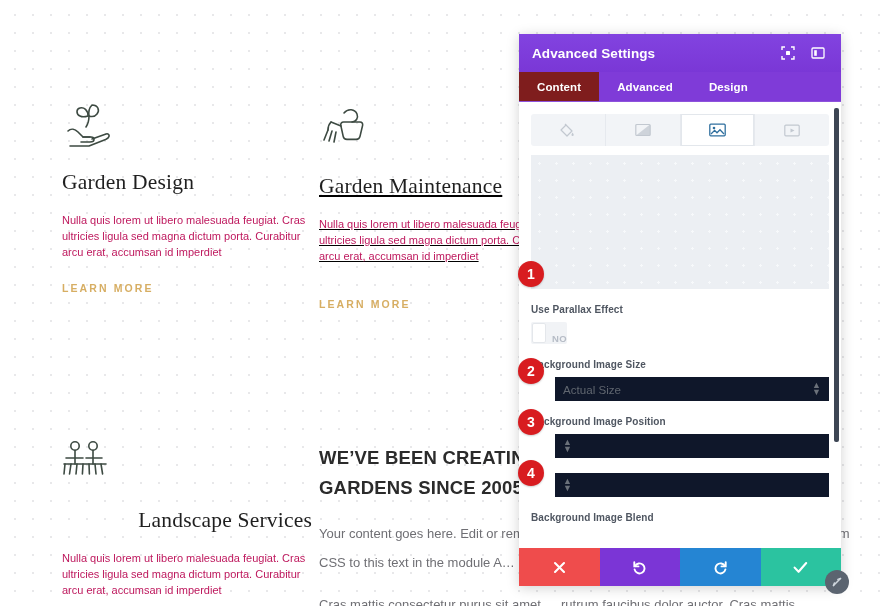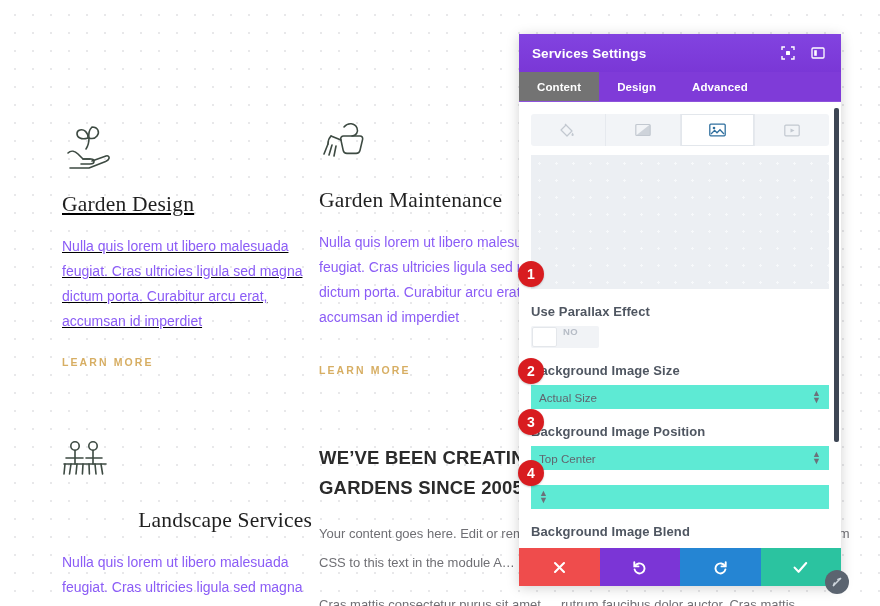--- a/index.html
+++ b/index.html
@@ -31,23 +31,23 @@
     font-family: "Liberation Serif", serif;
     font-size: 21.5px;
     font-weight: 400;
     color: #1f1f1f;
     letter-spacing: .2px;
     white-space: nowrap;
   }
 
   .svc-body {
     font-family: "Liberation Sans", sans-serif;
-    font-size: 14px;
-    line-height: 25px;
-    color: #8b5cf6;
+    font-size: 11px;
+    line-height: 16px;
+    color: #be185d;
     width: 250px;
   }
 
   .learn-more {
     font-size: 10.5px;
     font-weight: 700;
     letter-spacing: 2.1px;
     color: #d7ae63;
     text-decoration: none;
     display: inline-block;
@@ -111,21 +111,21 @@
     border-bottom: 1px solid rgba(255,255,255,.12);
   }
   .tab {
     font-size: 11.5px; font-weight: 700;
     color: #fff;
     display: flex; align-items: center;
     padding: 0 18px;
     cursor: pointer;
     letter-spacing: .1px;
   }
-  .tab.active { background: #737373; }
+  .tab.active { background: #7f1d1d; }
 
   .modal-body {
     flex: 1 1 auto;
     background: #fff;
     position: relative;
     padding: 0;
     overflow: hidden;
   }
 
   
@@ -151,56 +151,57 @@
   .img-preview {
     margin: 9px 12px 0 12px;
     height: 134px;
     background-color: #eceff3;
     background-image: radial-gradient(circle, #f7f9fb 1.3px, transparent 1.4px);
     background-size: 17px 17px;
   }
 
   .field { padding: 0 12px; }
   .field-label {
-    font-size: 13px;
+    font-size: 10px;
     font-weight: 700;
     color: #4f5661;
     margin-bottom: 7px;
     letter-spacing: .1px;
   }
   .field.sp { margin-top: 15px; }
 
   .toggle {
-    width: 68px; height: 22px;
+    width: 36px; height: 22px;
     background: #f1f3f6;
     border-radius: 2px;
-    display: flex; align-items: flex-start;
+    display: flex; align-items: flex-end;
     overflow: hidden;
   }
   .toggle-knob {
     width: 25px; height: 20px;
     margin: 1px;
     background: #fff;
     border: 1px solid #e4e7eb;
     border-radius: 2px;
   }
   .toggle-text {
     font-size: 9.5px; font-weight: 700;
     color: #b6bcc6;
     margin-left: 5px;
     letter-spacing: .4px;
   }
 
   .select {
     height: 24px;
-    background: #5eead4;
+    background: #0f172a;
     display: flex; align-items: center;
     padding: 0 8px;
     position: relative;
     cursor: pointer;
+    margin-left: 24px;
   }
   .select-value {
     font-size: 11.6px;
     color: #60666f;
     flex: 1 1 auto;
   }
   .select-arrows {
     font-size: 9px; color: #6b717a;
     line-height: 7px;
     text-align: center;
@@ -264,37 +265,37 @@
   #badge1 { left: 518px; top: 261px; }
   #badge2 { left: 518px; top: 358px; }
   #badge3 { left: 518px; top: 409px; }
   #badge4 { left: 518px; top: 460px; }
 </style>
 </head>
 <body>
 
 <div class="page">
 
-  <div class="col" style="left:62px; top:122px;text-decoration:underline;">
+  <div class="col" style="left:62px; top:100px;">
     <div class="svc-icon">
       <svg width="54" height="48" viewBox="0 0 54 48" fill="none" stroke="#3d4a42" stroke-width="1.6" stroke-linecap="round" stroke-linejoin="round">
         <path d="M30 5c6 0 8 5 5 9-3 4-8 2-8 2s-1-7 3-11z"></path>
         <path d="M26 16c0-6-4-9-8-8-4 1-4 6 0 8 3 1.6 8 0 8 0z"></path>
         <path d="M27 16c0 4-1 8-3 11"></path>
         <path d="M6 31c3-3 7-2 10 1l5 5h8c2 0 3 1 3 2.5S30 42 28 42h-9"></path>
         <path d="M21 37h7"></path>
         <path d="M30 39l14-5c2-.7 3.6.6 3 2.4-.5 1.5-2 2.4-3.4 3L27 46H8"></path>
       </svg>
     </div>
     <div class="svc-title" style="margin-top:22px;">Garden Design</div>
     <div class="svc-body" style="margin-top:17px;">Nulla quis lorem ut libero malesuada feugiat. Cras ultricies ligula sed magna dictum porta. Curabitur arcu erat, accumsan id imperdiet</div>
     <a class="learn-more" href="#" style="margin-top:22px;">LEARN MORE</a>
   </div>
 
-  <div class="col" style="left:319px; top:118px;">
+  <div class="col" style="left:319px; top:104px;text-decoration:underline;">
     <div class="svc-icon">
       <svg width="54" height="48" viewBox="0 0 54 48" fill="none" stroke="#3d4a42" stroke-width="1.6" stroke-linecap="round" stroke-linejoin="round">
         <path d="M25 9c4-5 11-4 13 1 1.6 4-1 8-5 8"></path>
         <path d="M33 18h8c2 0 3 1.6 2.6 3.4l-2.6 11c-.4 1.8-2 3-3.8 3H28c-2 0-3.5-1.3-3.8-3l-2.4-11C21.4 19.6 22.6 18 24.6 18H33z"></path>
         <path d="M22 22l-10-4"></path>
         <path d="M12 18c-2 2-3 5-3 8"></path>
         <path d="M9 26l-4 10M13 27l-3 10M17 28l-2 10"></path>
       </svg>
     </div>
     <div class="svc-title" style="margin-top:22px;">Garden Maintenance</div>
@@ -320,39 +321,39 @@
   <div class="col" style="left:319px; top:443px;">
     <div class="lead-head">WE’VE BEEN CREATING HIGH… GARDENS SINCE 2005</div>
     <div class="lead-body" style="margin-top:17px;">Your content goes here. Edit or remove… can also style every aspect of this conte… custom CSS to this text in the module A…</div>
     <div class="lead-body" style="margin-top:14px;">Cras mattis consectetur purus sit amet … rutrum faucibus dolor auctor. Cras mattis consectetur purus sit amet fermentum. Etiam porta</div>
   </div>
 </div>
 
 <div class="modal">
 
   <div class="modal-header">
-    <div class="modal-title">Services Settings</div>
+    <div class="modal-title">Advanced Settings</div>
     <div class="hdr-btn">
       <svg width="14" height="14" viewBox="0 0 14 14" fill="none" stroke="#fff" stroke-width="1.4">
         <path d="M1 4V1h3M10 1h3v3M13 10v3h-3M4 13H1v-3"></path>
         <rect x="5" y="5" width="4" height="4" rx=".6" fill="#fff" stroke="none"></rect>
       </svg>
     </div>
     <div class="hdr-btn">
       <svg width="14" height="14" viewBox="0 0 14 14" fill="none" stroke="#fff" stroke-width="1.3">
         <rect x="1" y="2" width="12" height="10" rx="1"></rect>
         <rect x="3.2" y="4.2" width="2.6" height="5.6" fill="#fff" stroke="none"></rect>
       </svg>
     </div>
   </div>
 
   <div class="modal-tabs">
     <div class="tab active">Content</div>
+    <div class="tab">Advanced</div>
     <div class="tab">Design</div>
-    <div class="tab">Advanced</div>
   </div>
 
   <div class="modal-body">
 
     <div class="bgtype-row">
       <div class="bgtype">
         <svg width="15" height="15" viewBox="0 0 15 15" fill="none" stroke="#c2c8d0" stroke-width="1.2" stroke-linejoin="round">
           <path d="M6 2l6 6-5 5-6-6z"></path>
           <path d="M5 1l1 1"></path>
           <path d="M13.2 10.5c.9 1.2.6 2.5-.6 2.5s-1.5-1.3-.6-2.5l.6-.9z" fill="#c2c8d0" stroke="none"></path>
@@ -393,21 +394,20 @@
       <div class="field-label">Background Image Size</div>
       <div class="select">
         <div class="select-value">Actual Size</div>
         <div class="select-arrows">▲<br>▼</div>
       </div>
     </div>
 
     <div class="field sp">
       <div class="field-label">Background Image Position</div>
       <div class="select">
-        <div class="select-value">Top Center</div>
         <div class="select-arrows">▲<br>▼</div>
       </div>
     </div>
 
     <div class="field sp">
       <div class="select">
         <div class="select-arrows">▲<br>▼</div>
       </div>
     </div>
 

